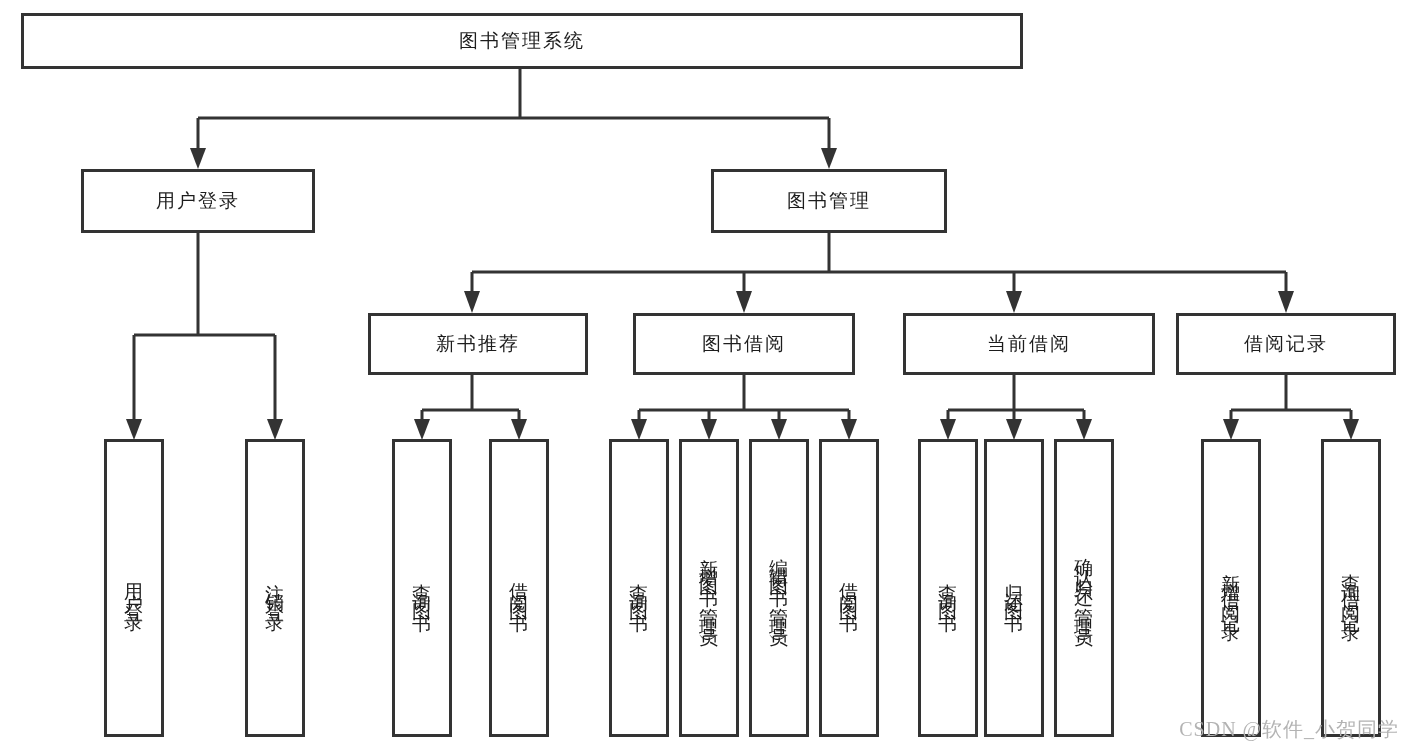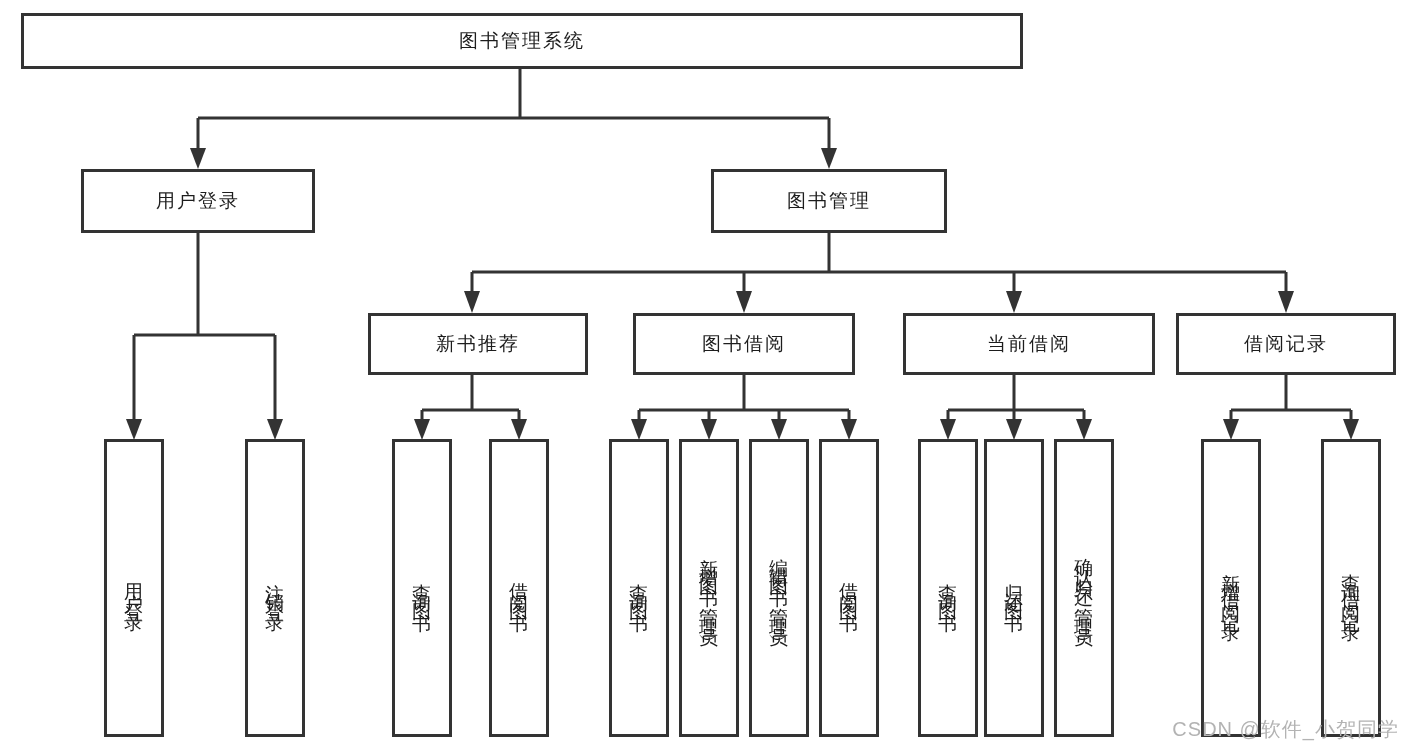--- a/index.html
+++ b/index.html
@@ -72,20 +72,21 @@
   .lf-e1 { left: 1201px; } .lf-e2 { left: 1321px; }
   .watermark {
     position: absolute;
     right: 6px;
     bottom: 4px;
     font-size: 20px;
     letter-spacing: 1px;
     color: var(--watermark-color);
     z-index: 5;
     white-space: nowrap;
+    font-family: Liberation Serif, serif;
   }
 </style>
 </head>
 <body>
 
 <div class="canvas">
 
   <svg class="connector-svg" viewBox="0 0 1405 747" xmlns="http://www.w3.org/2000/svg">
 
     <path d="M520 69 V118 M198 118 H829 M198 118 V150 M829 118 V150"></path>

